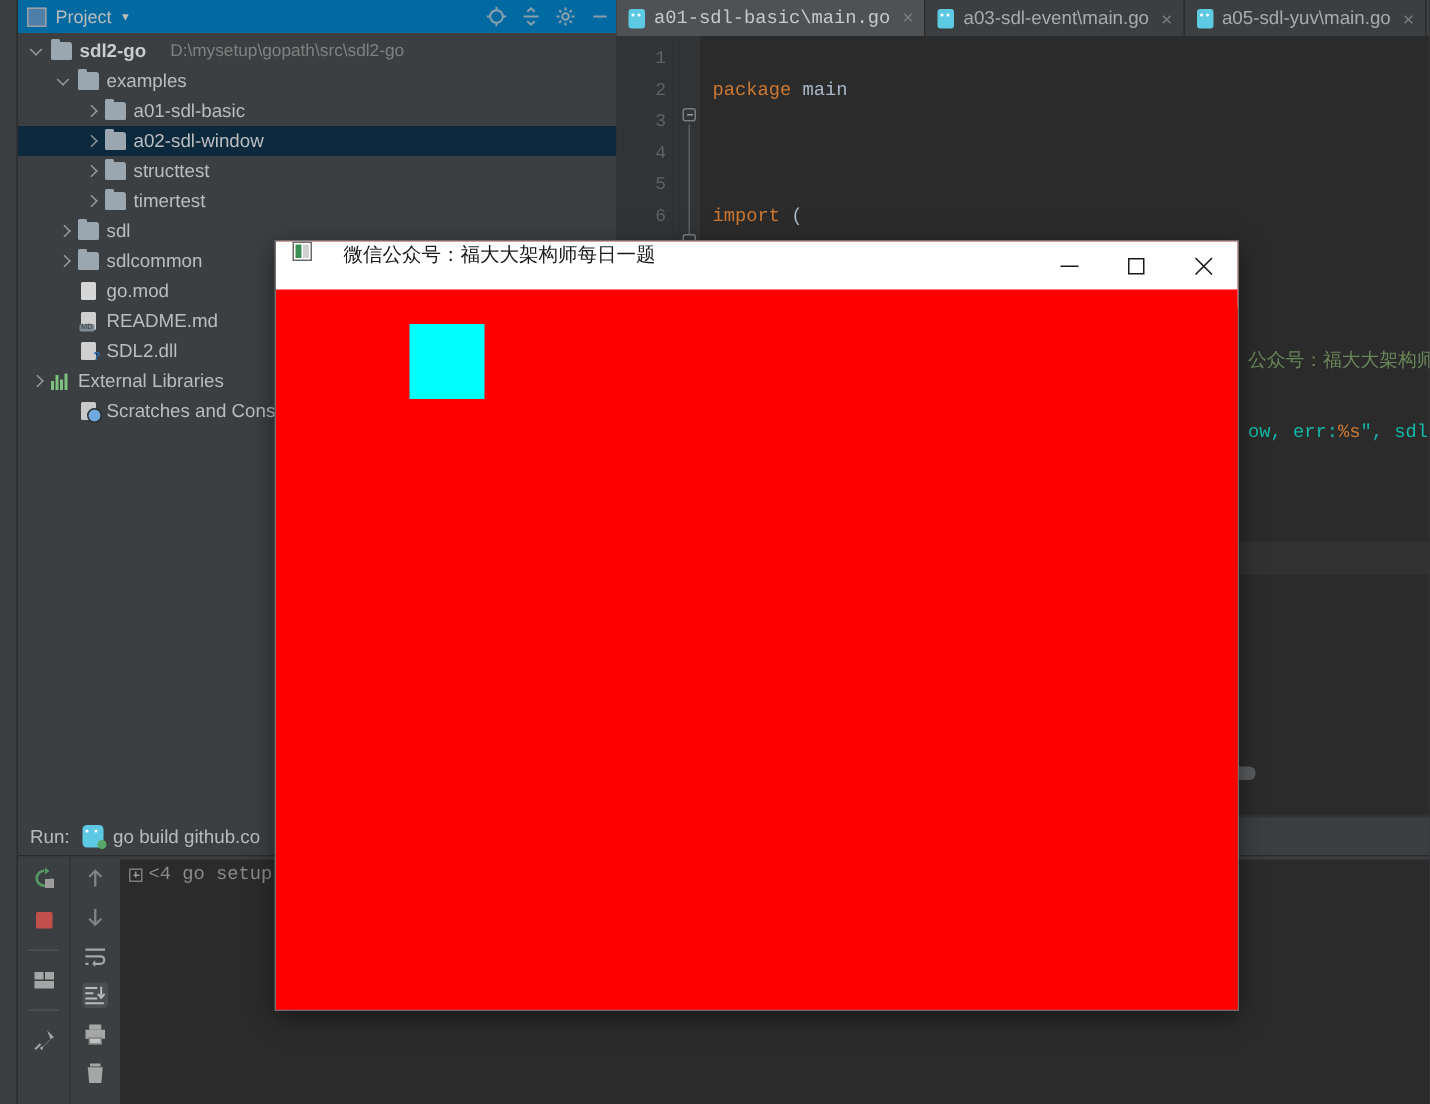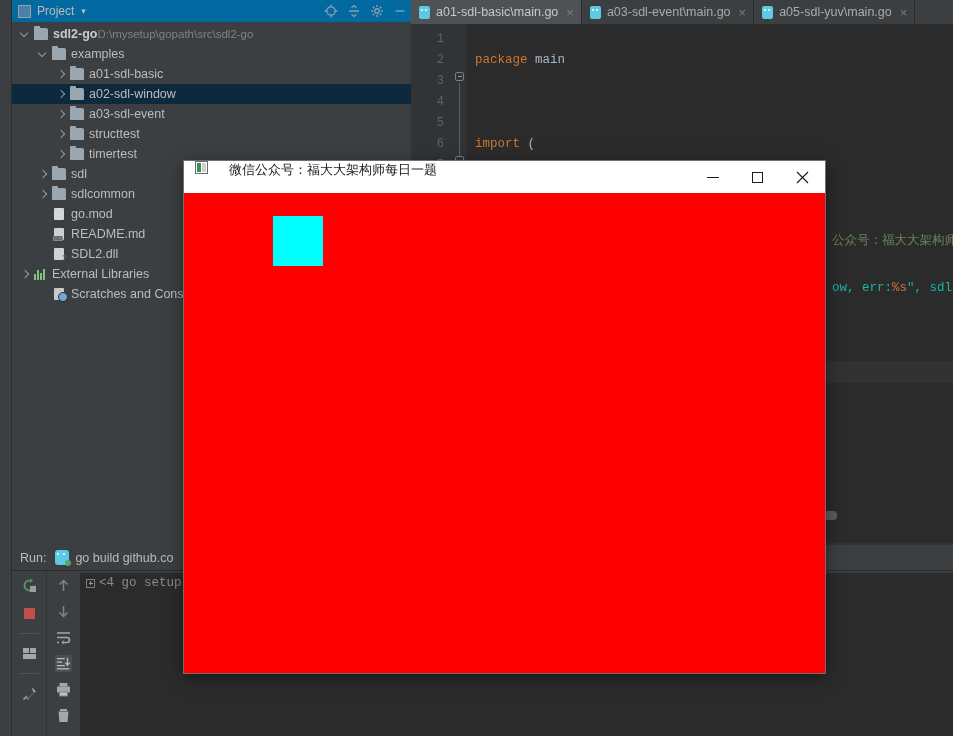--- a/index.html
+++ b/index.html
@@ -92,34 +92,34 @@
   .ficon.lib i { display:block; width:2px; background:#7ec07e; }
   .ficon.scratch {
     background:#c9c9c9; width:10px; height:12px; margin-left:2px; margin-right:7px;
   }
   .ficon.scratch::after {
     content:""; position:absolute; right:-4px; bottom:-2px; width:8px; height:8px;
     border-radius:50%; background:#6fa8dc; border:1px solid #2b2b2b;
   }
   .tname { color:#babdc0; }
   .tname.bold { font-weight:bold; color:#c9cdd1; }
-  .tpath { color:#808080; margin-left:0; font-size:11.5px; }
+  .tpath { color:#808080; margin-left:16px; font-size:11.5px; }
 
   
   .editor-area {
     position:absolute; left:411px; top:0; right:0; height:545px;
     background:#2b2b2b;
   }
   .tabbar { height:24px; background:#3c3f41; display:flex; }
   .tab {
     display:flex; align-items:center; padding:0 7px 0 8px; gap:6px;
     font-size:12.5px; color:#a8aaac; height:24px; white-space:nowrap;
     border-right:1px solid #2b2b2b;
   }
-  .tab.active { background:#4e5254; color:#c6c9cb; }
+  .tab.active { background:#4e5254; color:#c6c9cb;font-family:Liberation Mono, monospace; }
   .go-icon {
     width:11px; height:13px; background:#5dc9e2; border-radius:2px;
     position:relative; flex:none;
   }
   .go-icon::before {
     content:""; position:absolute; left:2px; top:3px; width:2px; height:2px;
     background:#fff; box-shadow:4px 0 0 #fff; border-radius:50%;
   }
   .tab-x { color:#7a7d7f; font-size:13px; margin-left:2px; }
 
@@ -322,25 +322,20 @@
       </div>
       <div class="trow" style="padding-left:44px;">
         <span class="arrow"></span>
         <span class="ficon folder"></span>
         <span class="tname">a01-sdl-basic</span>
       </div>
       <div class="trow sel" style="padding-left:44px;">
         <span class="arrow"></span>
         <span class="ficon folder"></span>
         <span class="tname">a02-sdl-window</span>
-      </div>
-      <div class="trow" style="padding-left:44px;">
-        <span class="arrow"></span>
-        <span class="ficon folder"></span>
-        <span class="tname">a03-sdl-event</span>
       </div>
       <div class="trow" style="padding-left:44px;">
         <span class="arrow"></span>
         <span class="ficon folder"></span>
         <span class="tname">structtest</span>
       </div>
       <div class="trow" style="padding-left:44px;">
         <span class="arrow"></span>
         <span class="ficon folder"></span>
         <span class="tname">timertest</span>

